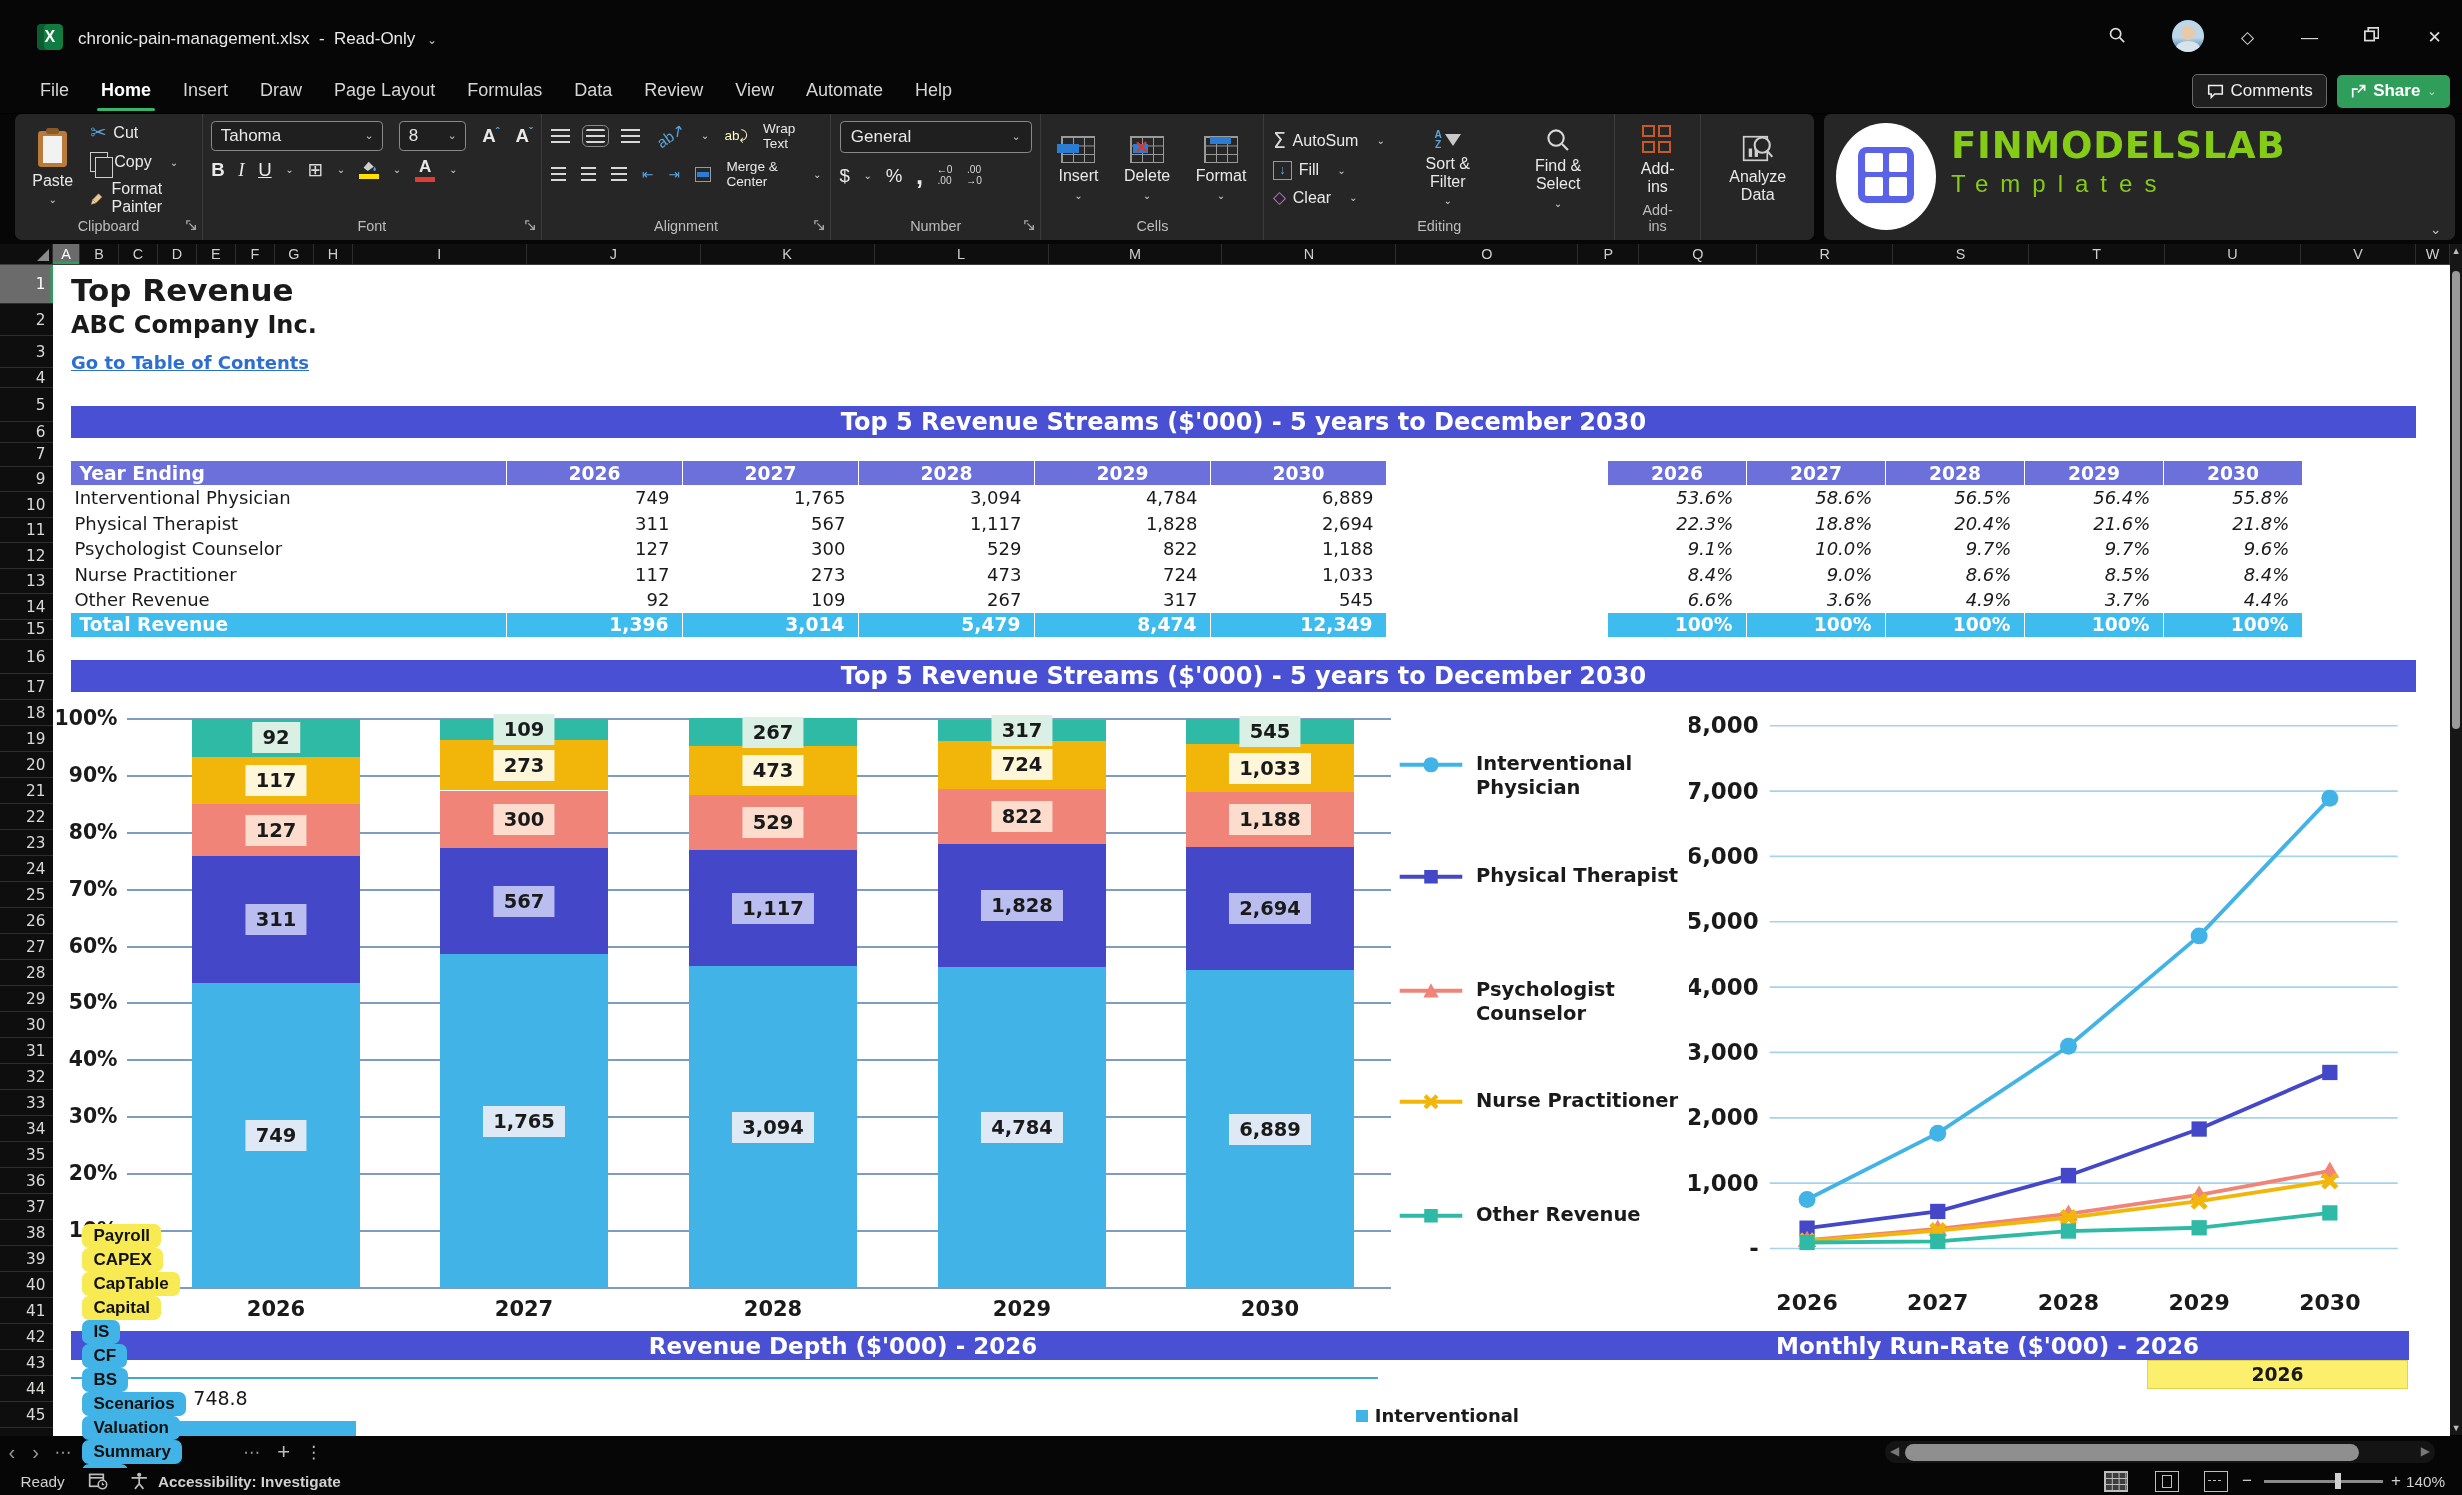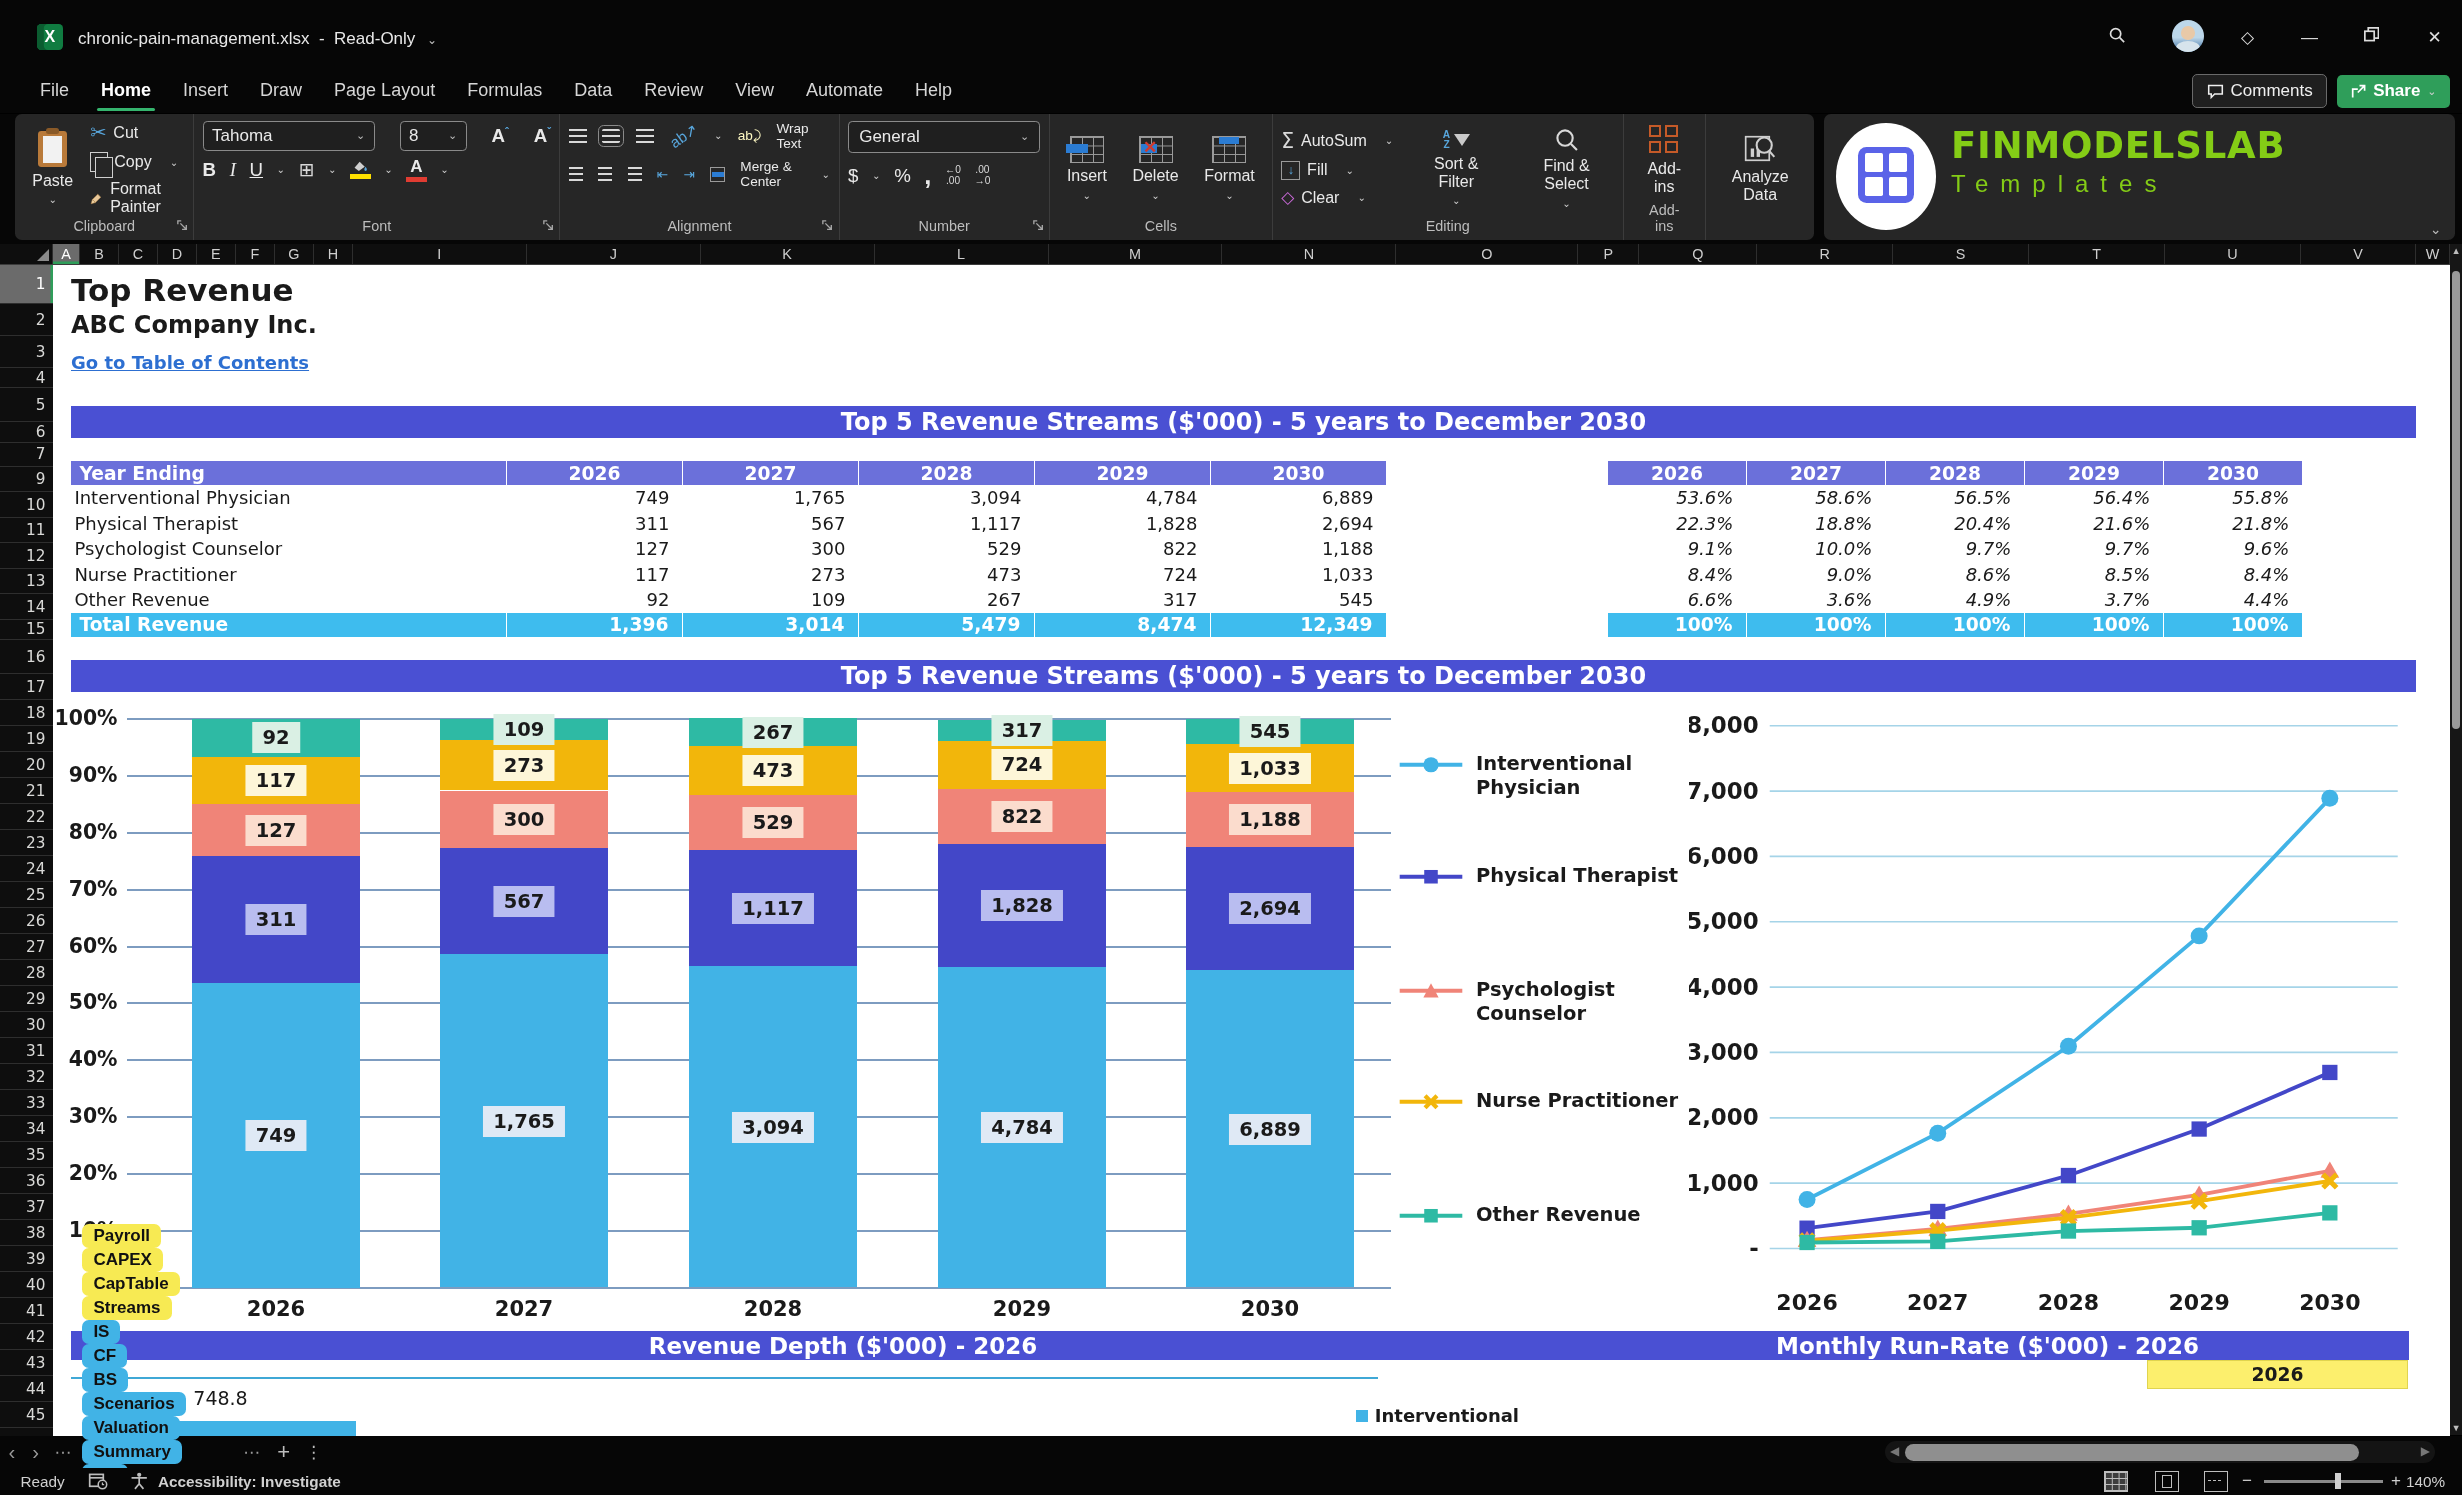--- a/index.html
+++ b/index.html
@@ -235,21 +235,21 @@
           </div>
         </div>
         <div class="rg-label">Clipboard</div>
         <span class="launcher"><svg width="11" height="11" viewBox="0 0 13 13">
               <path d="M1 5 V1 H5 M4 4 l6 6 M11 6 v5 h-5" fill="none" stroke="#bdbdbd" stroke-width="1.6"></path>
             </svg></span>
       </div>
 
       <div class="rgroup">
         <div class="rg-body" style="flex-direction:column;align-items:stretch;gap:6.8px;">
-          <div style="display:flex;gap:25px;align-items:center;">
+          <div style="display:flex;gap:16px;align-items:center;">
             <div class="fontbox" style="width:153px;">
                 <span>Tahoma</span>
                 <span class="grow-caret">⌄</span>
               </div>
             <div class="fontbox" style="width:48px;">
                 <span>8</span>
                 <span class="grow-caret">⌄</span>
               </div>
             <span class="fsz">A<sup>ˆ</sup></span>
             <span class="fsz">A<sup>ˇ</sup></span>
@@ -831,21 +831,21 @@
   </div>
 
   <div id="tabbar">
     <span class="nav-arr">‹</span>
     <span class="nav-arr">›</span>
     <span class="dots">⋯</span>
     <div id="stabs" style="display:flex;align-items:flex-start;flex-direction:column;">
         <div class="stab yellow">Payroll</div>
         <div class="stab yellow">CAPEX</div>
         <div class="stab yellow">CapTable</div>
-        <div class="stab yellow">Streams</div>
+        <div class="stab yellow">Capital</div>
         <div class="stab blue">IS</div>
         <div class="stab blue">CF</div>
         <div class="stab blue">BS</div>
         <div class="stab blue">Scenarios</div>
         <div class="stab blue">Valuation</div>
         <div class="stab blue">Summary</div>
         <div class="stab blue">BE</div>
         <div class="stab blue">ROIC</div>
         <div class="stab blue">Charts</div>
         <div class="stab blue">KPIs</div>

